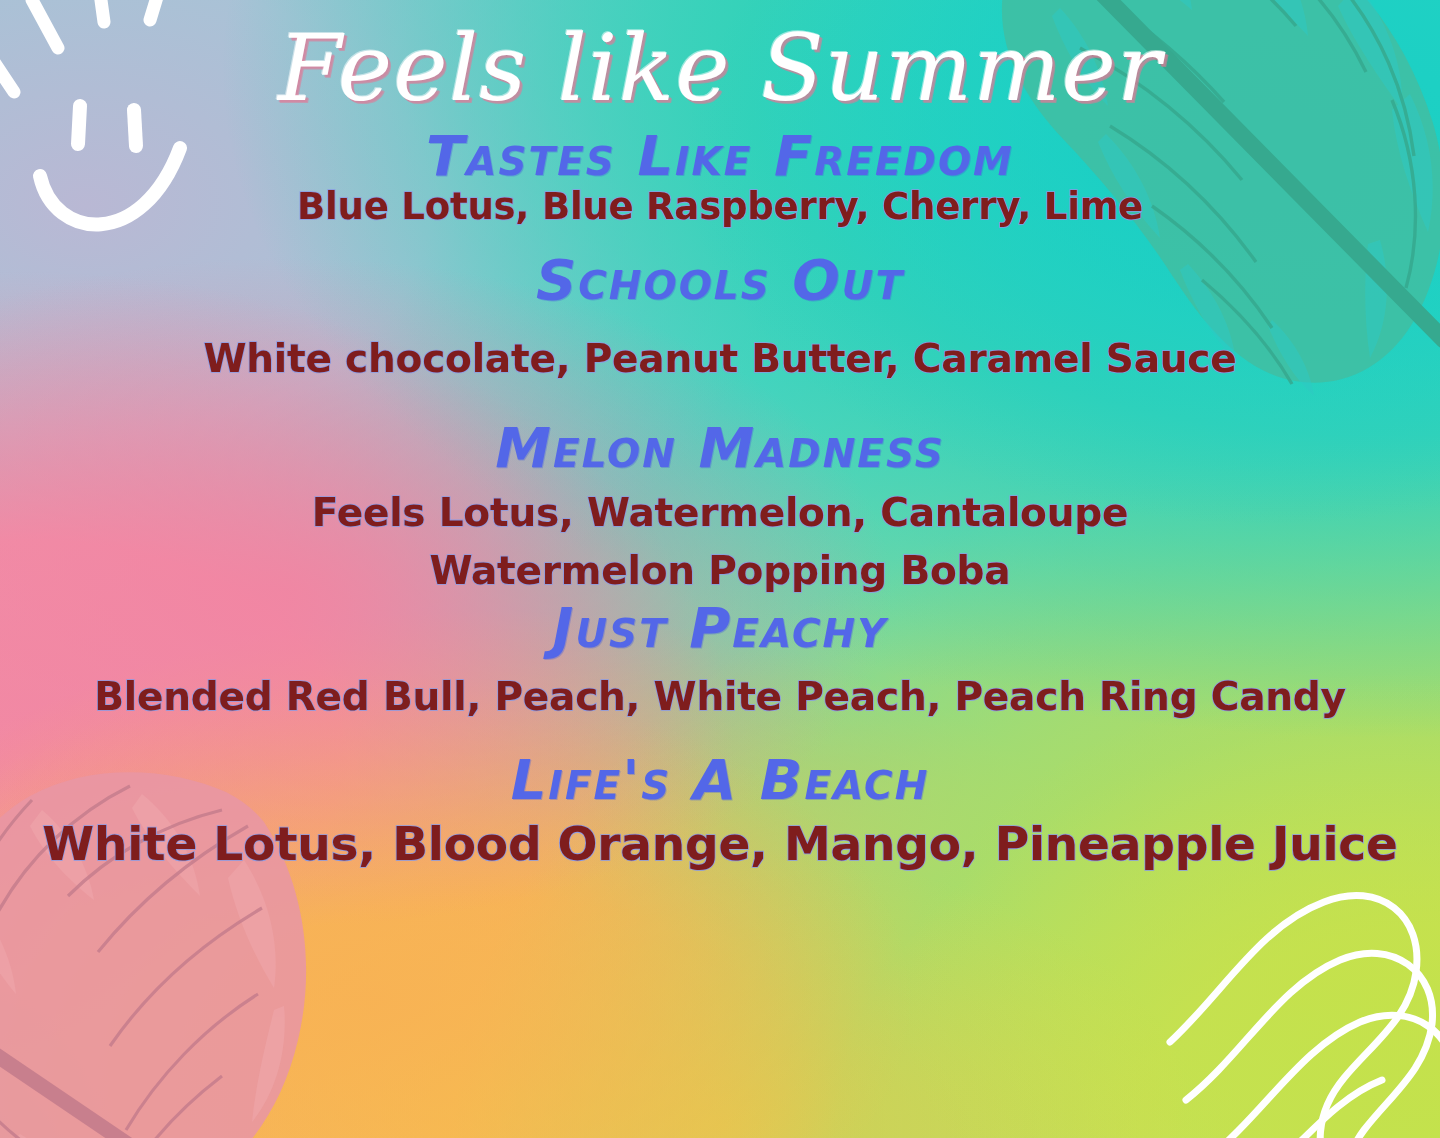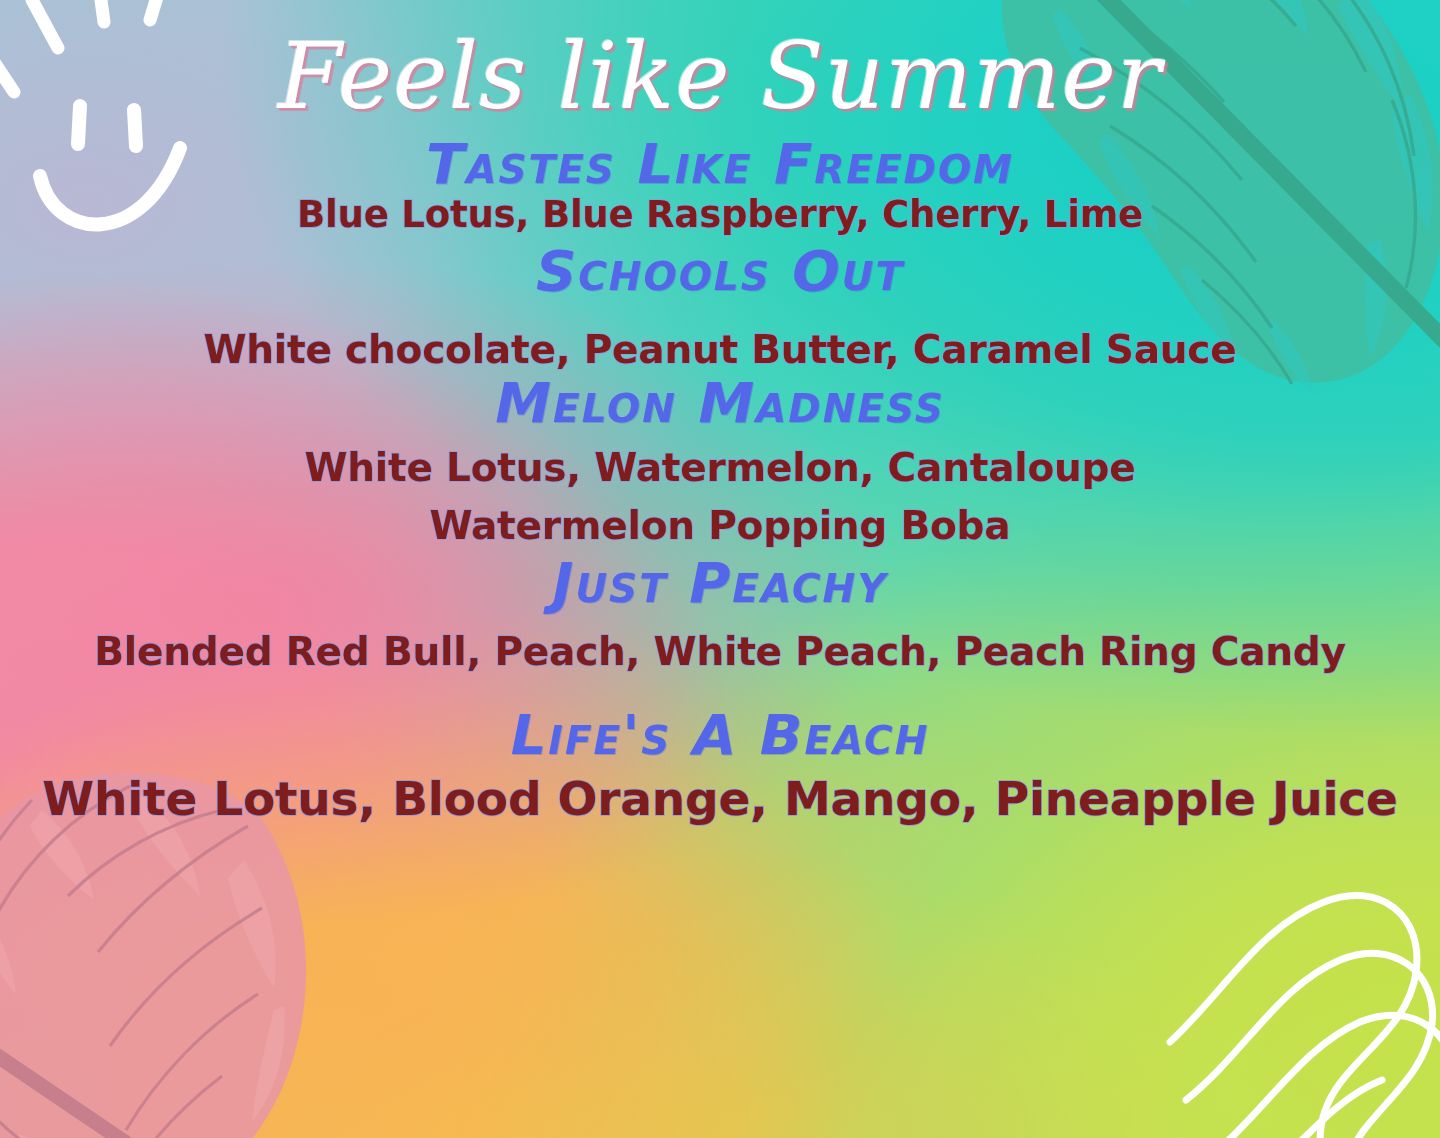--- a/index.html
+++ b/index.html
@@ -52,21 +52,21 @@
   .leaf-green { right:-60px; top:-112px; width:560px; height:520px; }
   .leaf-pink  { left:-108px; bottom:-70px; width:470px; height:460px; }
   .waves      { right:-26px; bottom:-30px; width:290px; height:300px; }
 
   
   .content {
     position:relative; z-index:5;
     width:100%; height:100%;
     display:flex; flex-direction:column;
     align-items:center;
-    padding-top:30px;
+    padding-top:22px;
   }
 
   .poster-title {
     font-family:"DejaVu Serif", serif;
     font-style:italic;
     font-weight:400;
     font-size:92px;
     line-height:1.02;
     color:#ffffff;
     letter-spacing:1px;
@@ -104,23 +104,23 @@
     color:#7f1d1d;
     letter-spacing:-.2px;
     -webkit-text-stroke:1.6px #8a9ae6;
     paint-order:stroke fill;
     white-space:nowrap;
   }
 
   
   .s1 .drink-name { margin-top:2px; }
   .s1 .drink-desc { margin-top:-2px; }
-  .s2 .drink-name { margin-top:4px; }
+  .s2 .drink-name { margin-top:21px; }
   .s2 .drink-desc { margin-top:24px; font-size:39px; }
-  .s3 .drink-name { }
+  .s3 .drink-name { margin-top:36px; }
   .s3 .drink-desc { margin-top:10px; font-size:39px; }
   .s4 .drink-name { margin-top:4px; }
   .s4 .drink-desc { margin-top:14px; font-size:39px; }
   .s5 .drink-name { margin-top:30px; }
   .s5 .drink-desc { margin-top:4px; font-size:47px; }
 </style>
 </head>
 <body>
 
 <div id="poster">
@@ -238,21 +238,21 @@
         <div class="drink-desc">Blue Lotus, Blue Raspberry, Cherry, Lime</div>
       </div>
 
       <div class="drink s2">
         <div class="drink-name">Schools Out</div>
         <div class="drink-desc">White chocolate, Peanut Butter, Caramel Sauce</div>
       </div>
 
       <div class="drink s3">
         <div class="drink-name">Melon Madness</div>
-        <div class="drink-desc">White Lotus, Watermelon, Cantaloupe</div>
+        <div class="drink-desc">Feels Lotus, Watermelon, Cantaloupe</div>
         <div class="drink-desc">Watermelon Popping Boba</div>
       </div>
 
       <div class="drink s4">
         <div class="drink-name">Just Peachy</div>
         <div class="drink-desc">Blended Red Bull, Peach, White Peach, Peach Ring Candy</div>
       </div>
 
       <div class="drink s5">
         <div class="drink-name">Life's a Beach</div>

